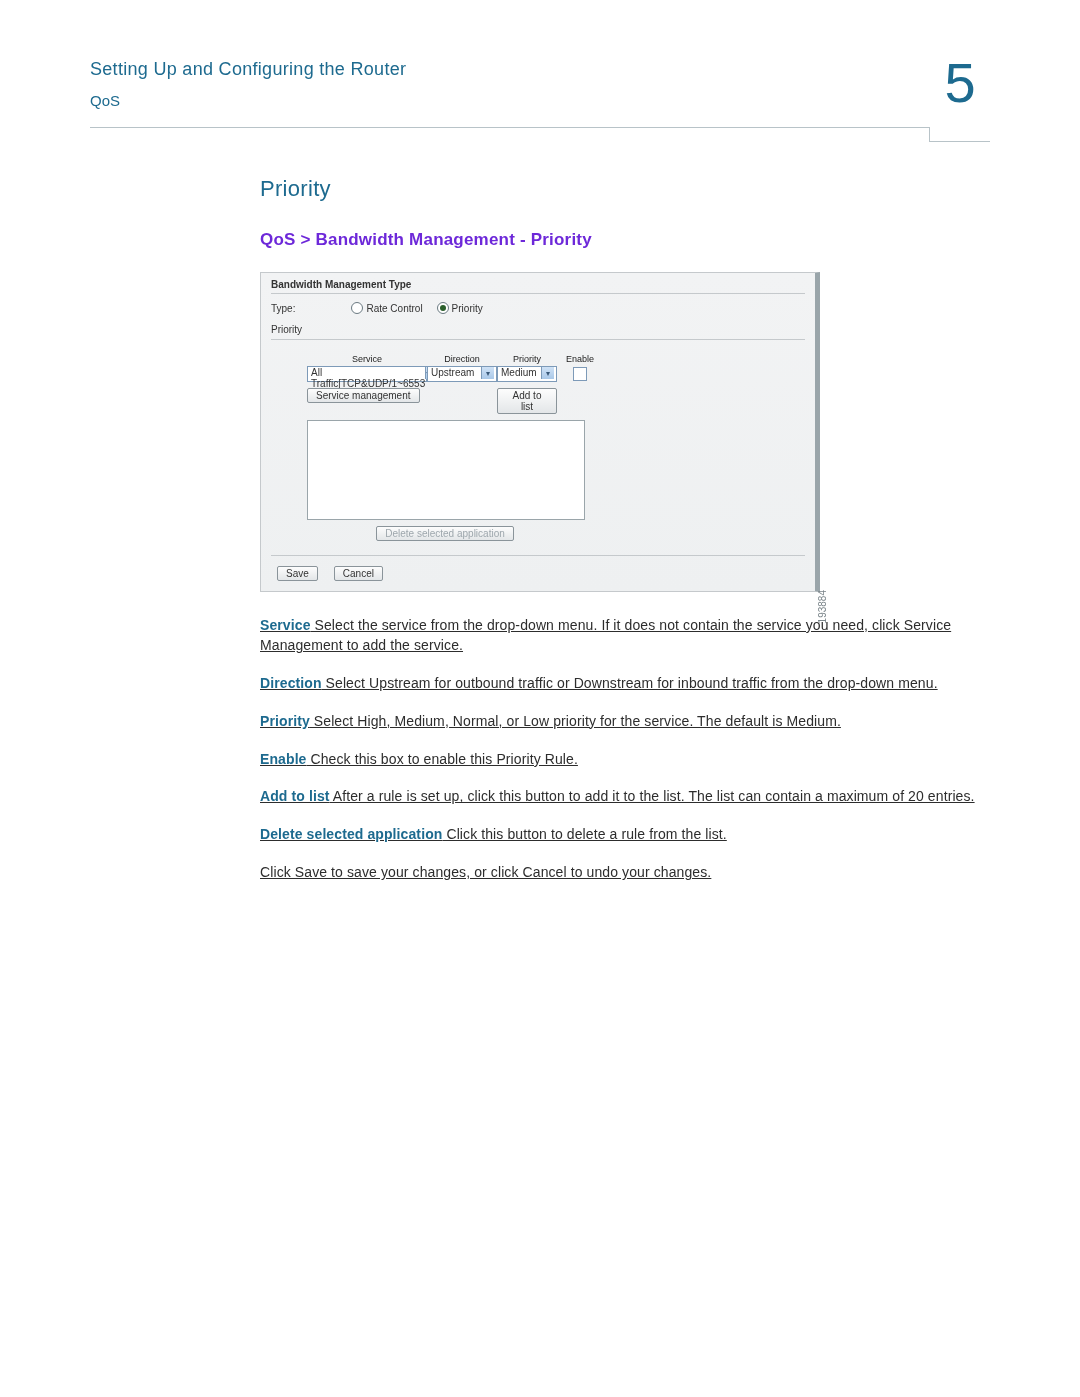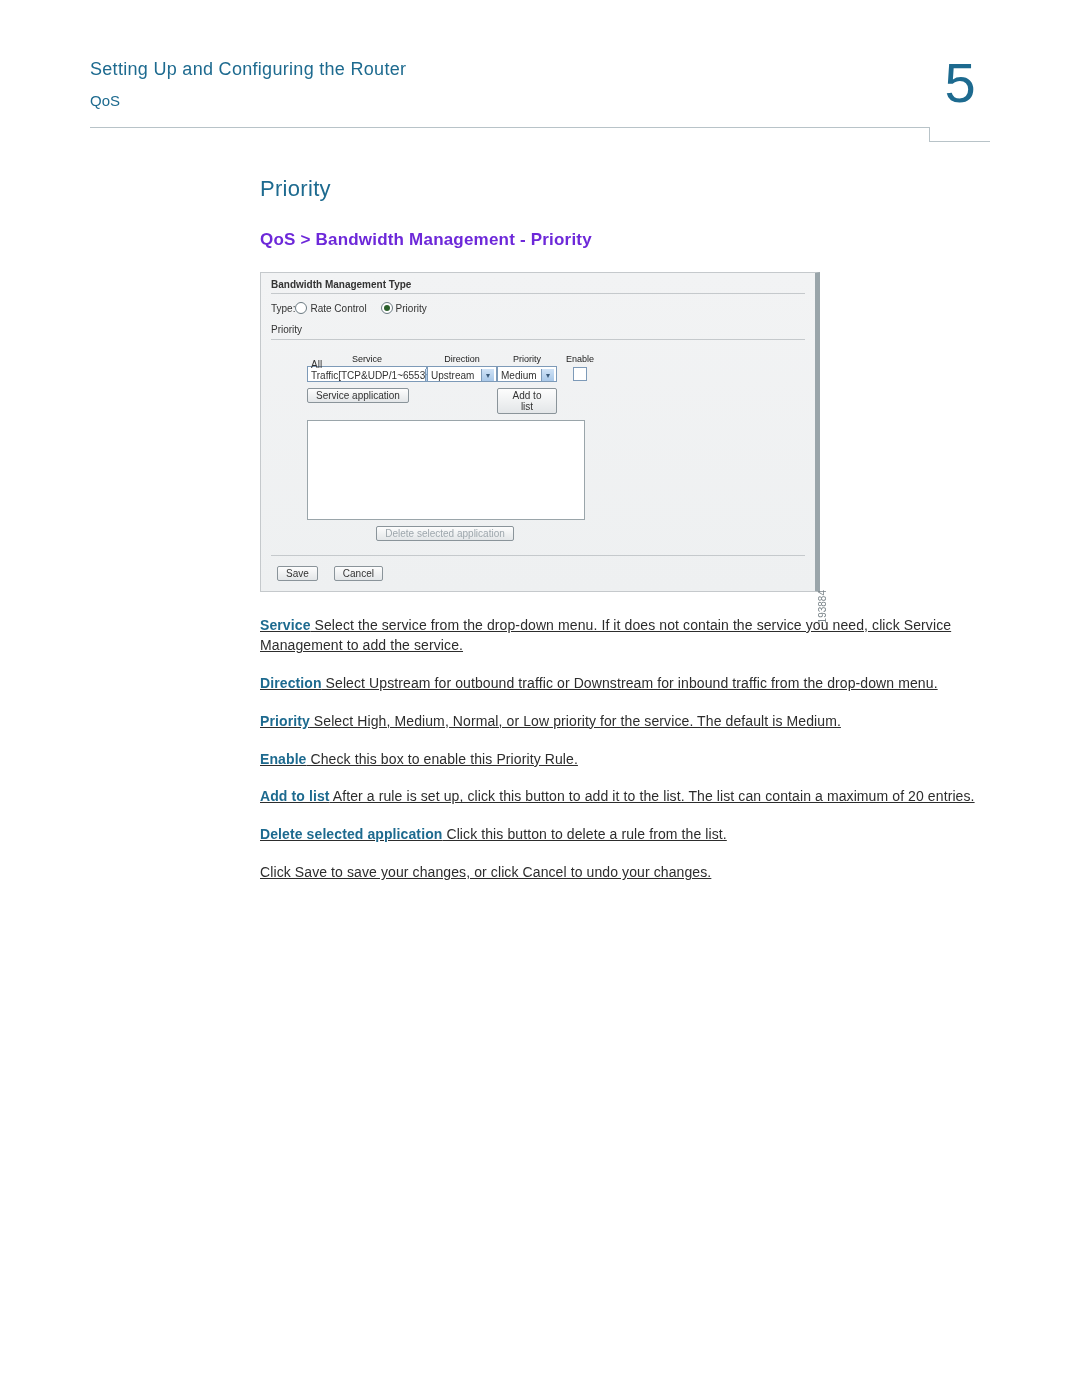--- a/index.html
+++ b/index.html
@@ -104,20 +104,21 @@
   .shot-section-title {
     font-size: 10px;
     font-weight: bold;
     border-bottom: 1px solid #c5c9cc;
     padding-bottom: 3px;
     margin-bottom: 6px;
   }
   .type-row {
     display: flex;
     align-items: center;
+    gap: 56px;
     padding: 2px 0 10px 0;
   }
   .type-row .opts { display: flex; gap: 14px; align-items: center; }
   .radio { display: inline-flex; align-items: center; gap: 3px; }
   .radio .dot {
     width: 10px; height: 10px; border: 1px solid #6b7a82; border-radius: 50%;
     display: inline-block; position: relative; background: #fff;
   }
   .radio.selected .dot::after {
     content: ""; position: absolute; inset: 2px; border-radius: 50%; background: #2b5f2b;
@@ -138,21 +139,21 @@
     grid-template-columns: 120px 70px 60px 46px;
     gap: 0;
     align-items: center;
   }
   .sel {
     height: 16px;
     font-size: 10px;
     border: 1px solid #7d9ab8;
     background: #fff;
     display: flex;
-    align-items: flex-end;
+    align-items: flex-start;
     justify-content: space-between;
     padding: 0 2px 0 3px;
     box-sizing: border-box;
   }
   .sel .arrow {
     width: 12px; height: 12px;
     background: linear-gradient(#cfe2f6, #a9c8e8);
     border-left: 1px solid #7d9ab8;
     display: flex; align-items: center; justify-content: center;
     font-size: 8px; color: #3a5a7a;
@@ -293,21 +294,21 @@
             <div class="sel">
               <span>Medium</span>
               <span class="arrow">▾</span>
             </div>
             <div class="chk-wrap">
               <span class="chk"></span>
             </div>
           </div>
 
           <div class="below-row">
-            <div><span class="btn">Service application</span></div>
+            <div><span class="btn">Service management</span></div>
             <div></div>
             <div><span class="btn">Add to list</span></div>
             <div></div>
           </div>
         </div>
 
         <div class="listbox"></div>
 
         <div class="del-row">
           <span class="btn disabled">Delete selected application</span>

